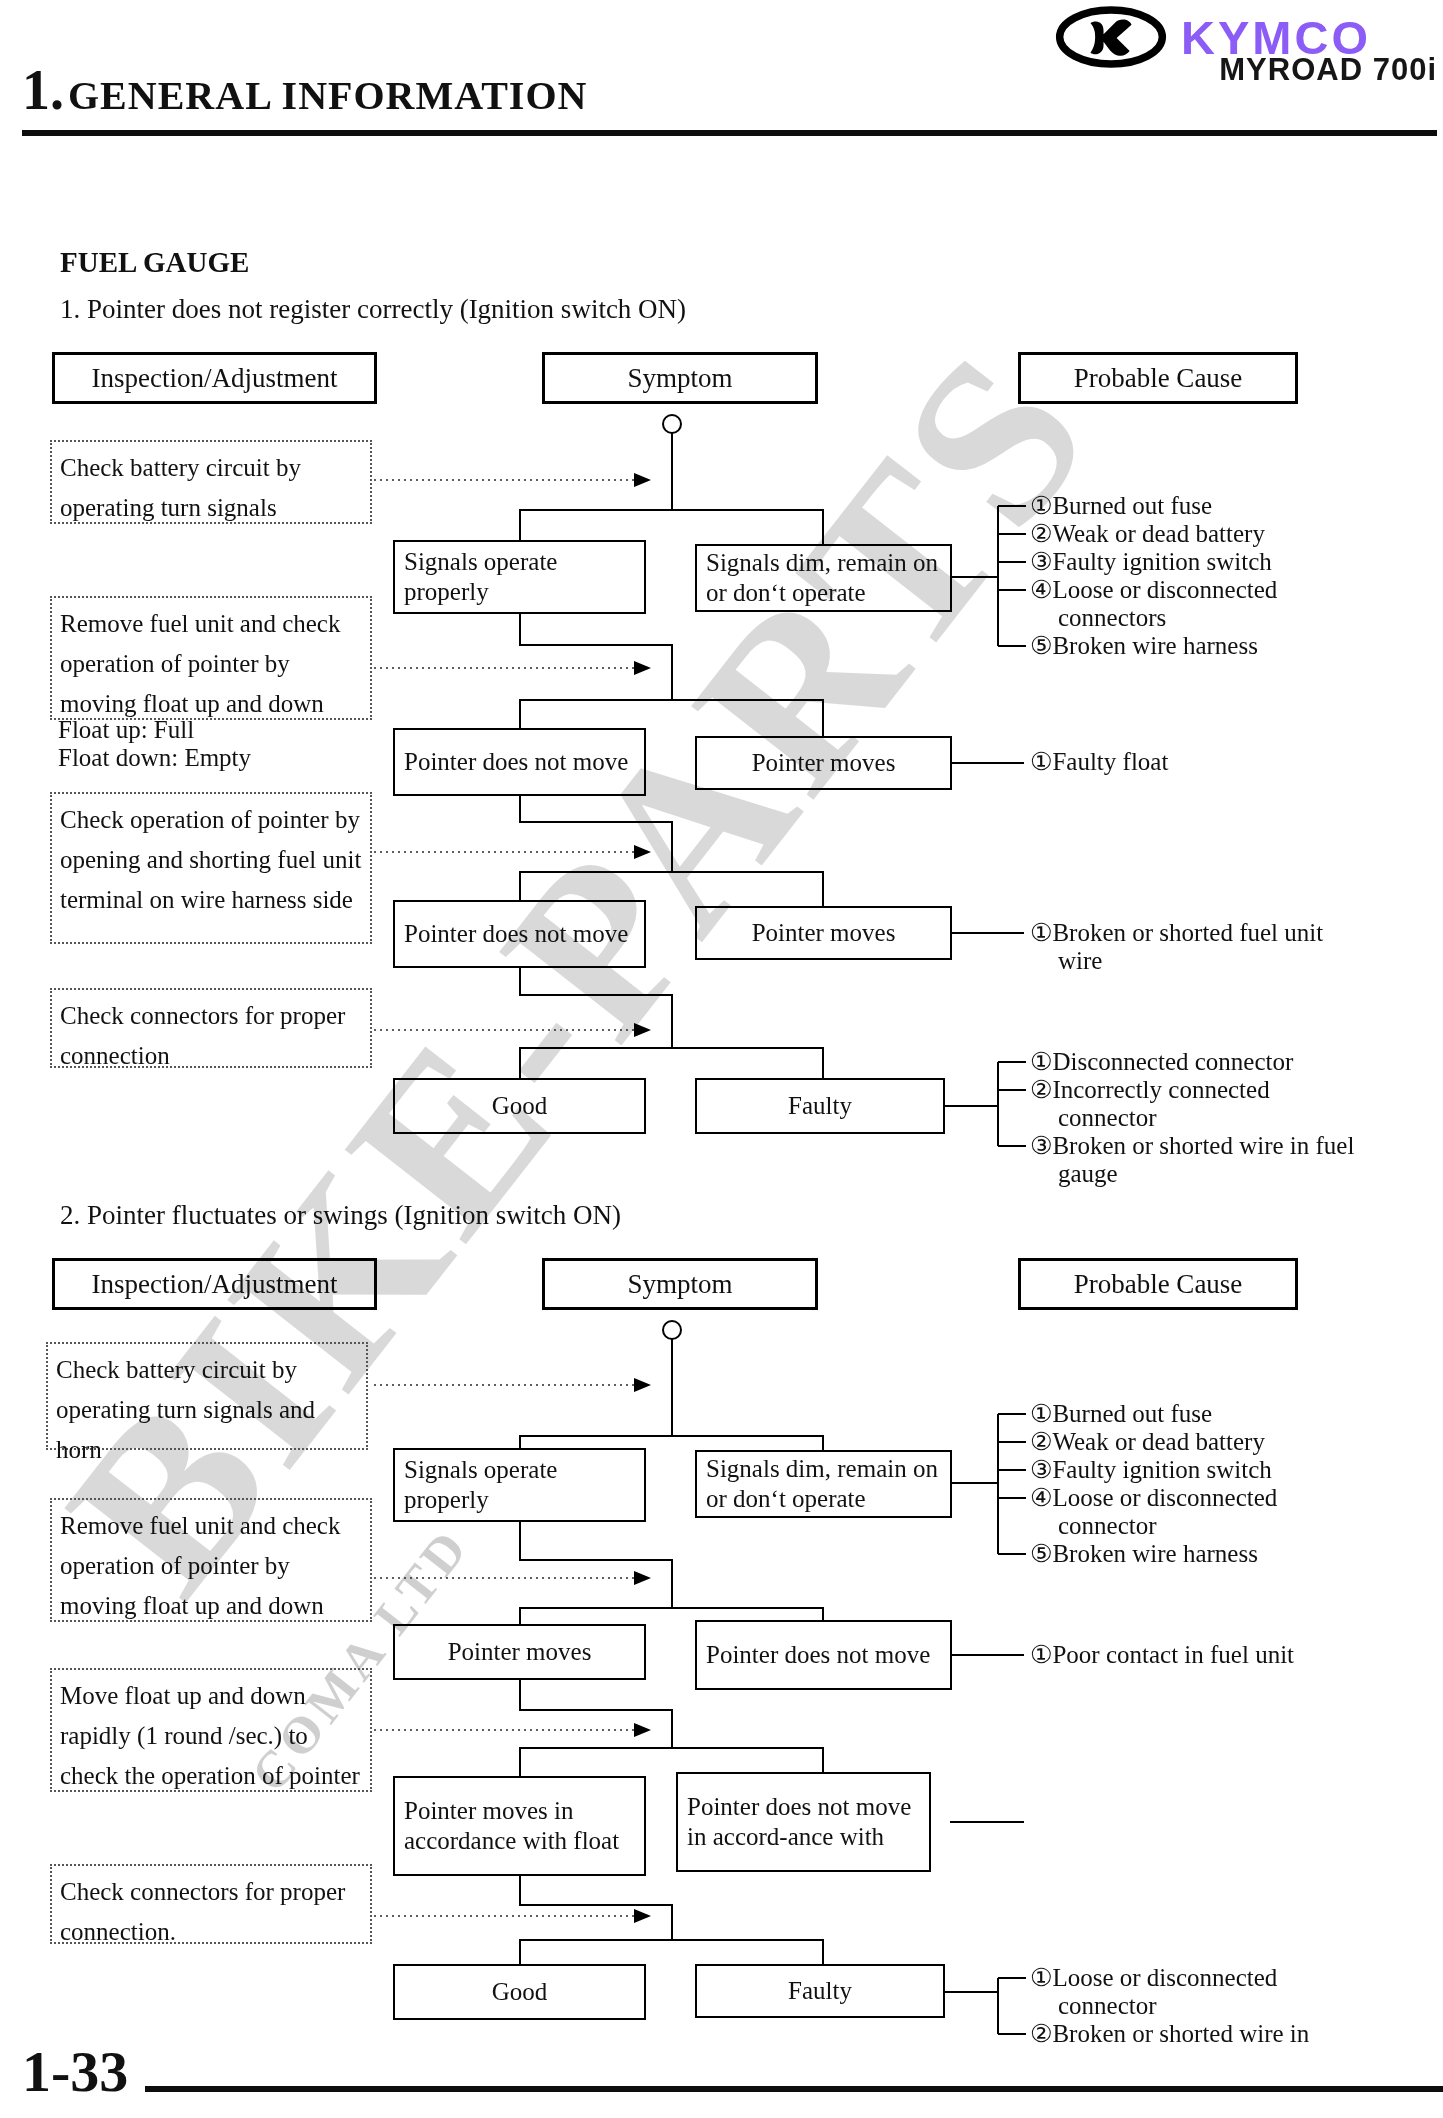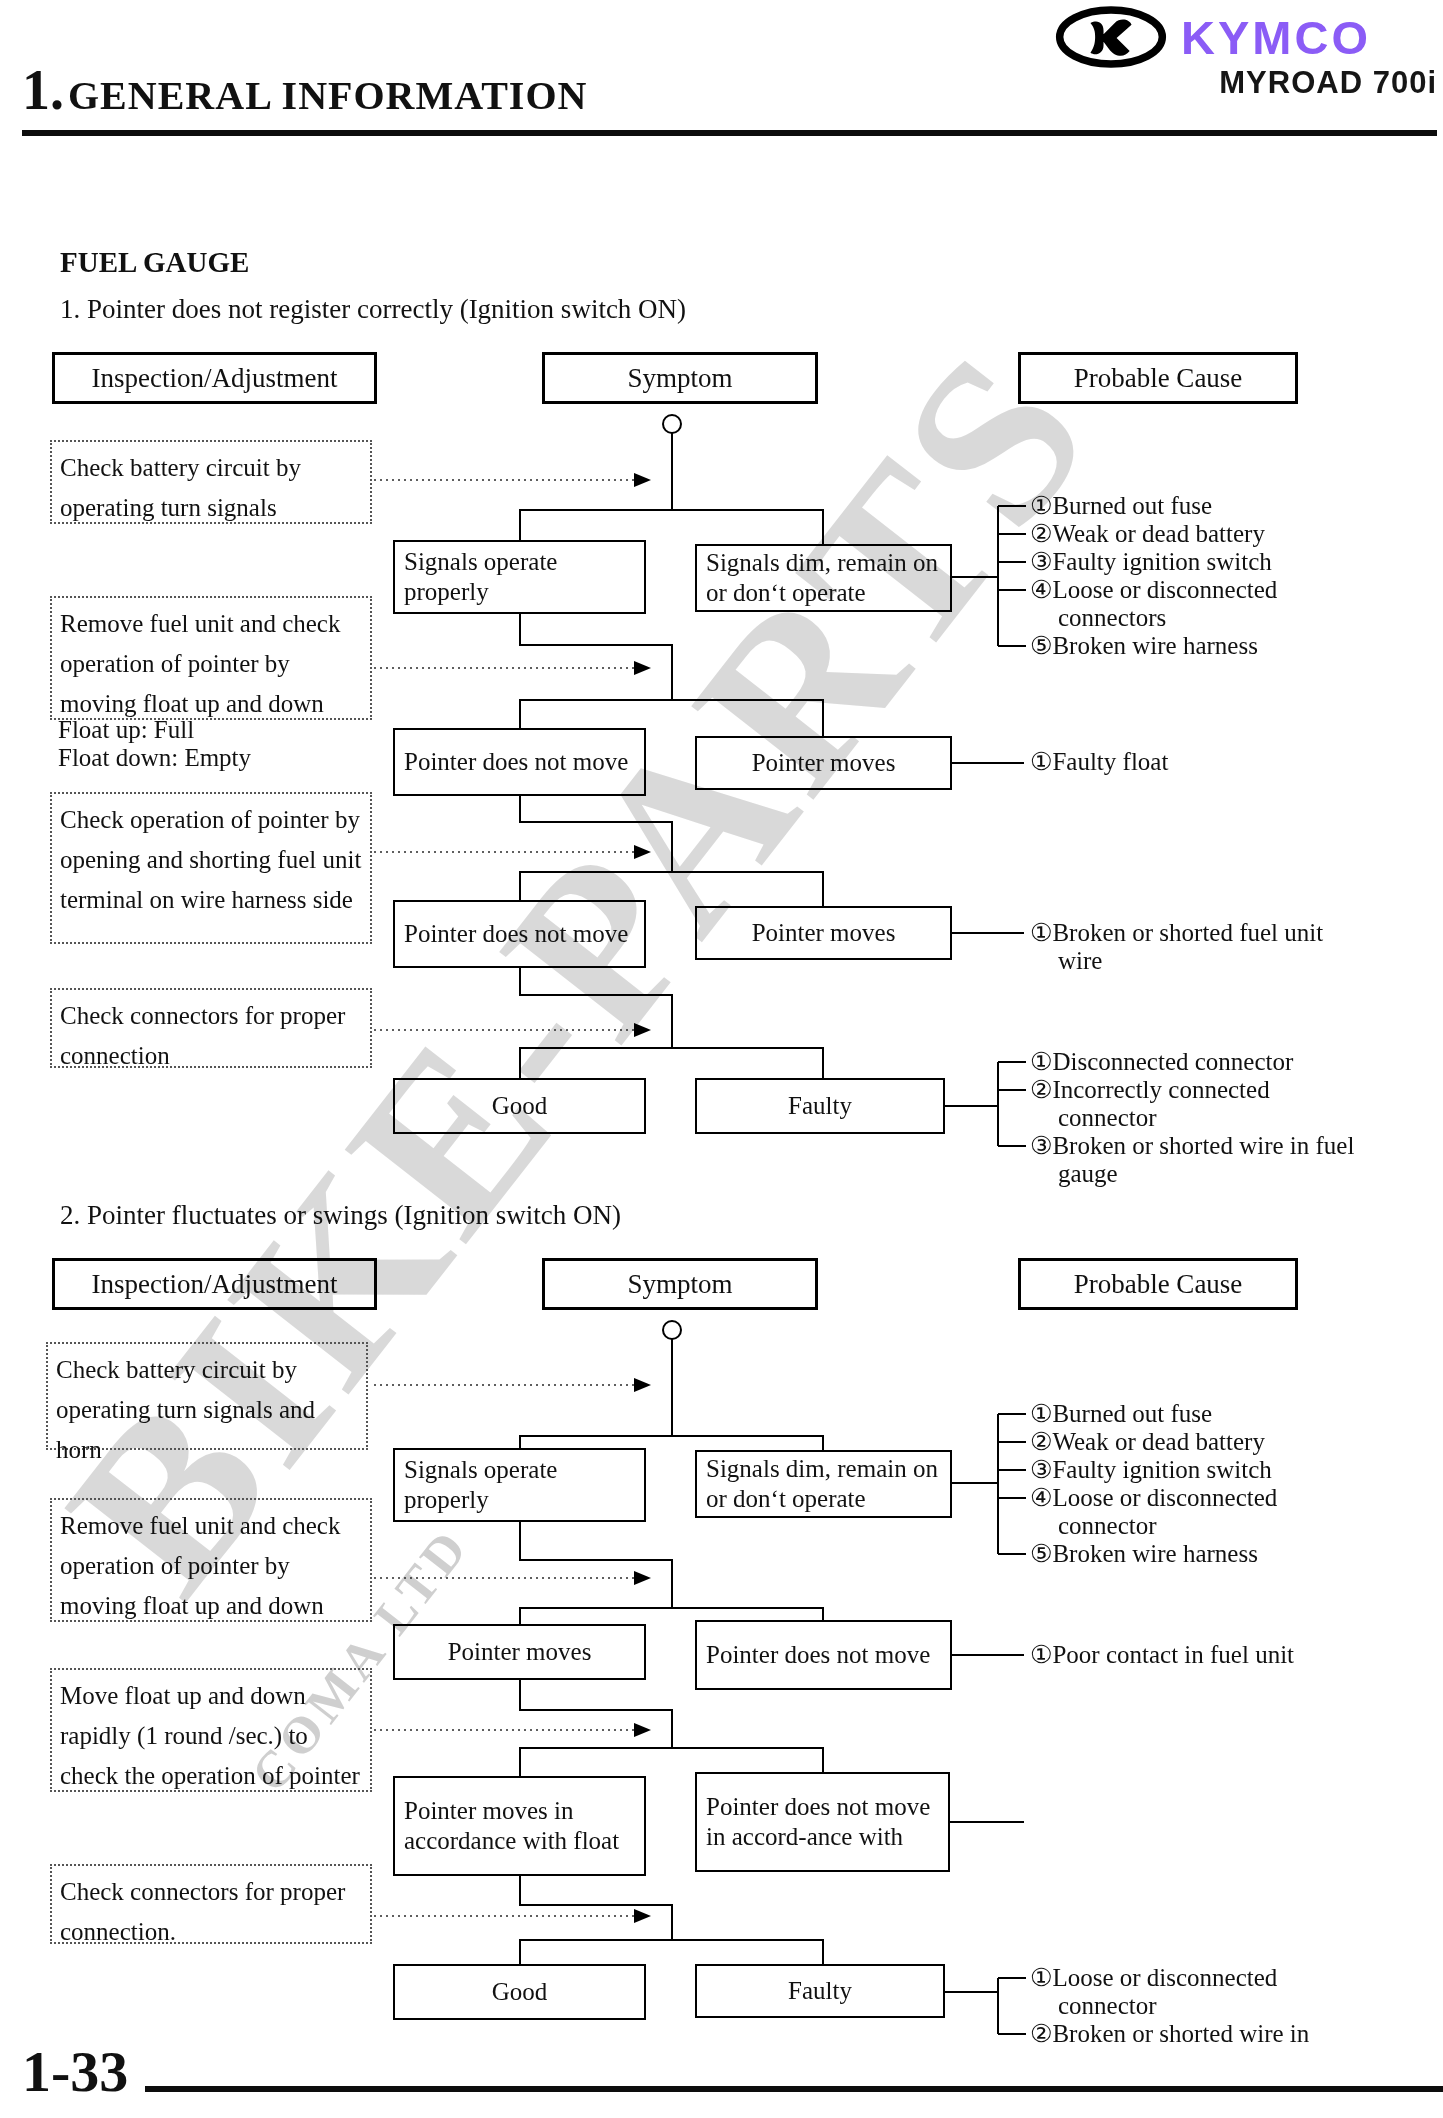--- a/index.html
+++ b/index.html
@@ -16,21 +16,21 @@
   .wm-sub  { left:140px; top:1630px; width:440px; font-size:52px; letter-spacing:5px;
              transform:rotate(-52deg); color:rgba(130,130,130,0.38); }
   
   .hdr-title { position:absolute; left:22px; top:58px; z-index:3; font-weight:bold; white-space:nowrap; }
   .hdr-title .num { font-size:56px; }
   .hdr-title .rest { font-size:40px; letter-spacing:1px;text-align:right; }
   .hdr-rule { position:absolute; left:22px; top:130px; width:1415px; height:6px; background:#0d0d0d; z-index:3; }
   .logo-wrap { position:absolute; left:1055px; top:6px; z-index:3; display:flex; align-items:center; }
   .brand { font-family:"Liberation Sans","DejaVu Sans",sans-serif; font-weight:bold;
            font-size:47px; letter-spacing:3px; color:#8b5cf6; margin-left:14px; }
-  .model { position:absolute; right:6px; top:65px; z-index:3; font-family:"Liberation Sans","DejaVu Sans",sans-serif;
+  .model { position:absolute; right:6px; top:52px; z-index:3; font-family:"Liberation Sans","DejaVu Sans",sans-serif;
            font-weight:bold; font-size:31px; letter-spacing:1px; color:#161616; }
   
   .h-fuel { position:absolute; left:60px; top:246px; font-size:29px; font-weight:bold; z-index:3; }
   .flow-title { position:absolute; left:60px; font-size:27px; z-index:3; }
   
   .bx { position:absolute; box-sizing:border-box; z-index:3; background:transparent;
         font-size:25px; line-height:30px; display:flex; align-items:center; padding:3px 9px; }
   .solid { border:2px solid #000; }
   .dashed { border:2px dotted #555; line-height:40px; align-items:flex-start; padding:6px 8px; }
   .hdrbx { border:3px solid #000; justify-content:center; text-align:center; font-size:27px; }
@@ -184,21 +184,21 @@
   <div class="bx dashed" style="left:46px;top:1342px;width:322px;height:108px">Check battery circuit by operating turn signals and horn</div>
   <div class="bx dashed" style="left:50px;top:1498px;width:322px;height:124px">Remove fuel unit and check operation of pointer by moving float up and down</div>
   <div class="bx dashed" style="left:50px;top:1668px;width:322px;height:124px">Move float up and down rapidly (1 round /sec.) to check the operation of pointer</div>
   <div class="bx dashed" style="left:50px;top:1864px;width:322px;height:80px">Check connectors for proper connection.</div>
 
   <div class="bx solid" style="left:393px;top:1448px;width:253px;height:74px">Signals operate properly</div>
   <div class="bx solid" style="left:695px;top:1450px;width:257px;height:68px">Signals dim, remain on or don‘t operate</div>
   <div class="bx solid center" style="left:393px;top:1624px;width:253px;height:56px">Pointer moves</div>
   <div class="bx solid" style="left:695px;top:1620px;width:257px;height:70px">Pointer does not move</div>
   <div class="bx solid" style="left:393px;top:1776px;width:253px;height:100px">Pointer moves in accordance with float</div>
-  <div class="bx solid" style="left:695px;top:1772px;width:255px;height:100px">Pointer does not move in accord-ance with</div>
+  <div class="bx solid" style="left:676px;top:1772px;width:255px;height:100px">Pointer does not move in accord-ance with</div>
   <div class="bx solid center" style="left:393px;top:1964px;width:253px;height:56px">Good</div>
   <div class="bx solid center" style="left:695px;top:1964px;width:250px;height:54px">Faulty</div>
 
   <div class="cause-group" style="left:1030px;top:1400px;width:335px">
     <div class="cause-item">①Burned out fuse</div>
     <div class="cause-item">②Weak or dead battery</div>
     <div class="cause-item">③Faulty ignition switch</div>
     <div class="cause-item">④Loose or disconnected connector</div>
     <div class="cause-item">⑤Broken wire harness</div>
   </div>

